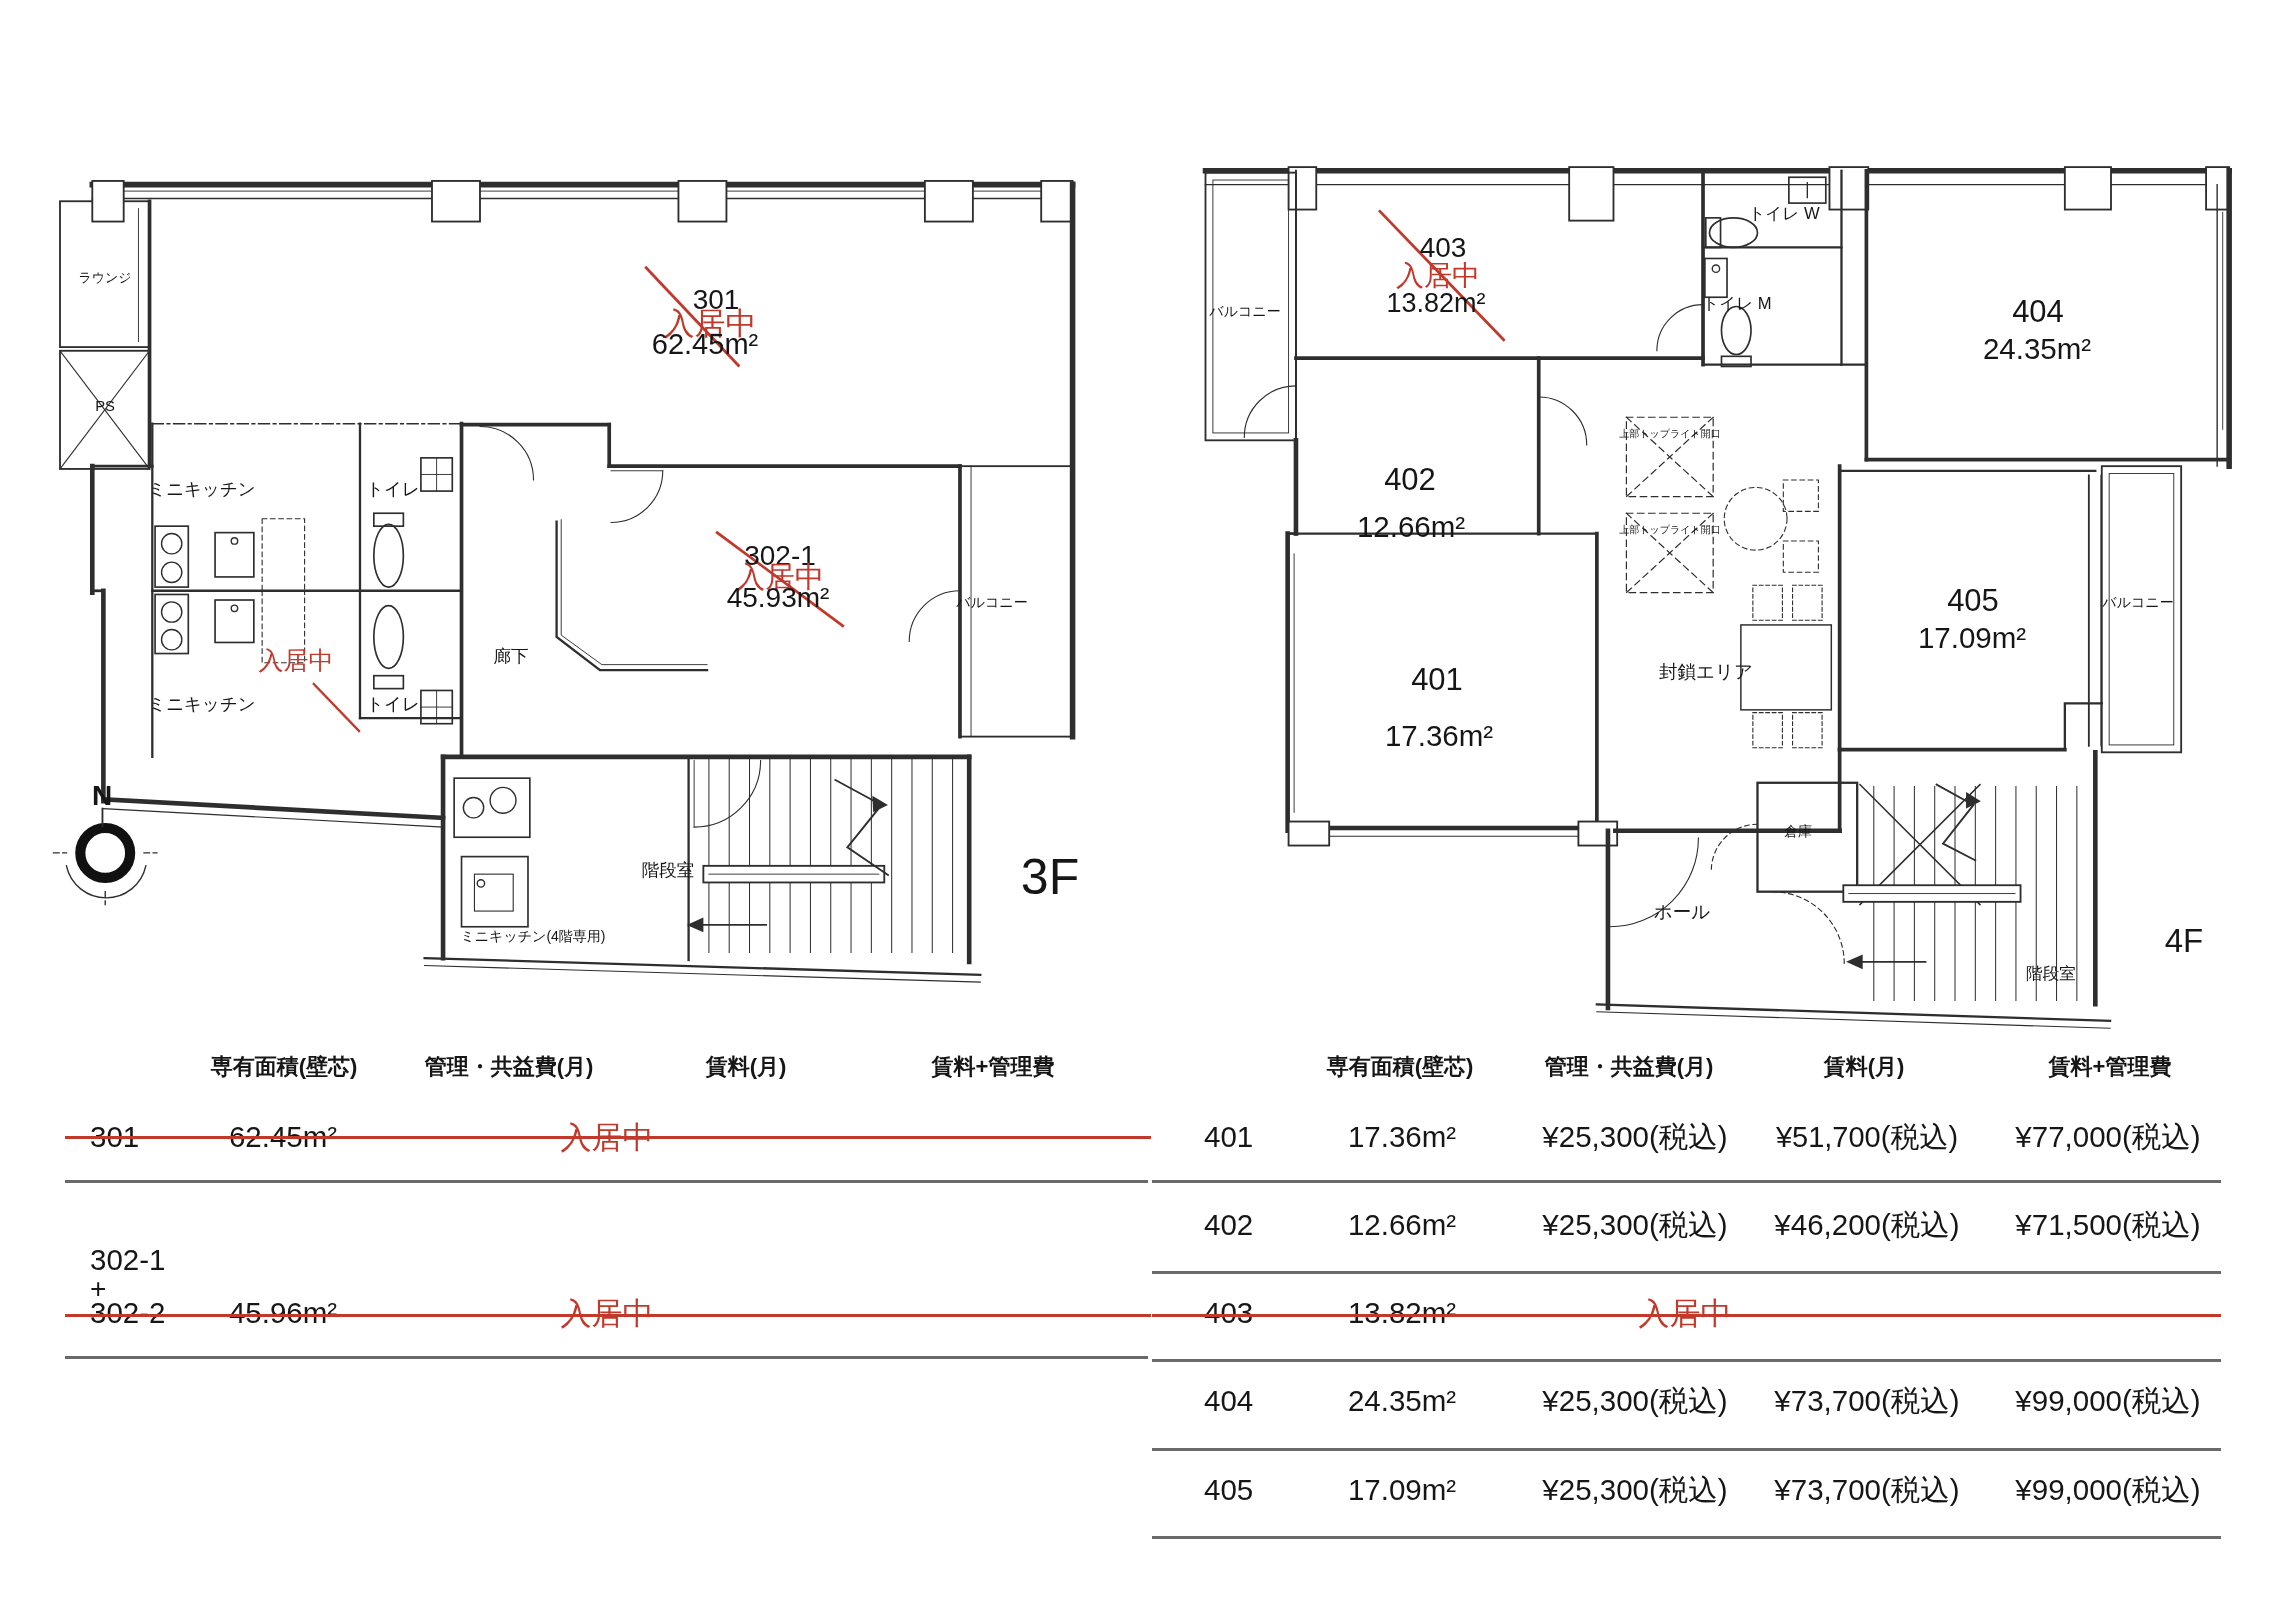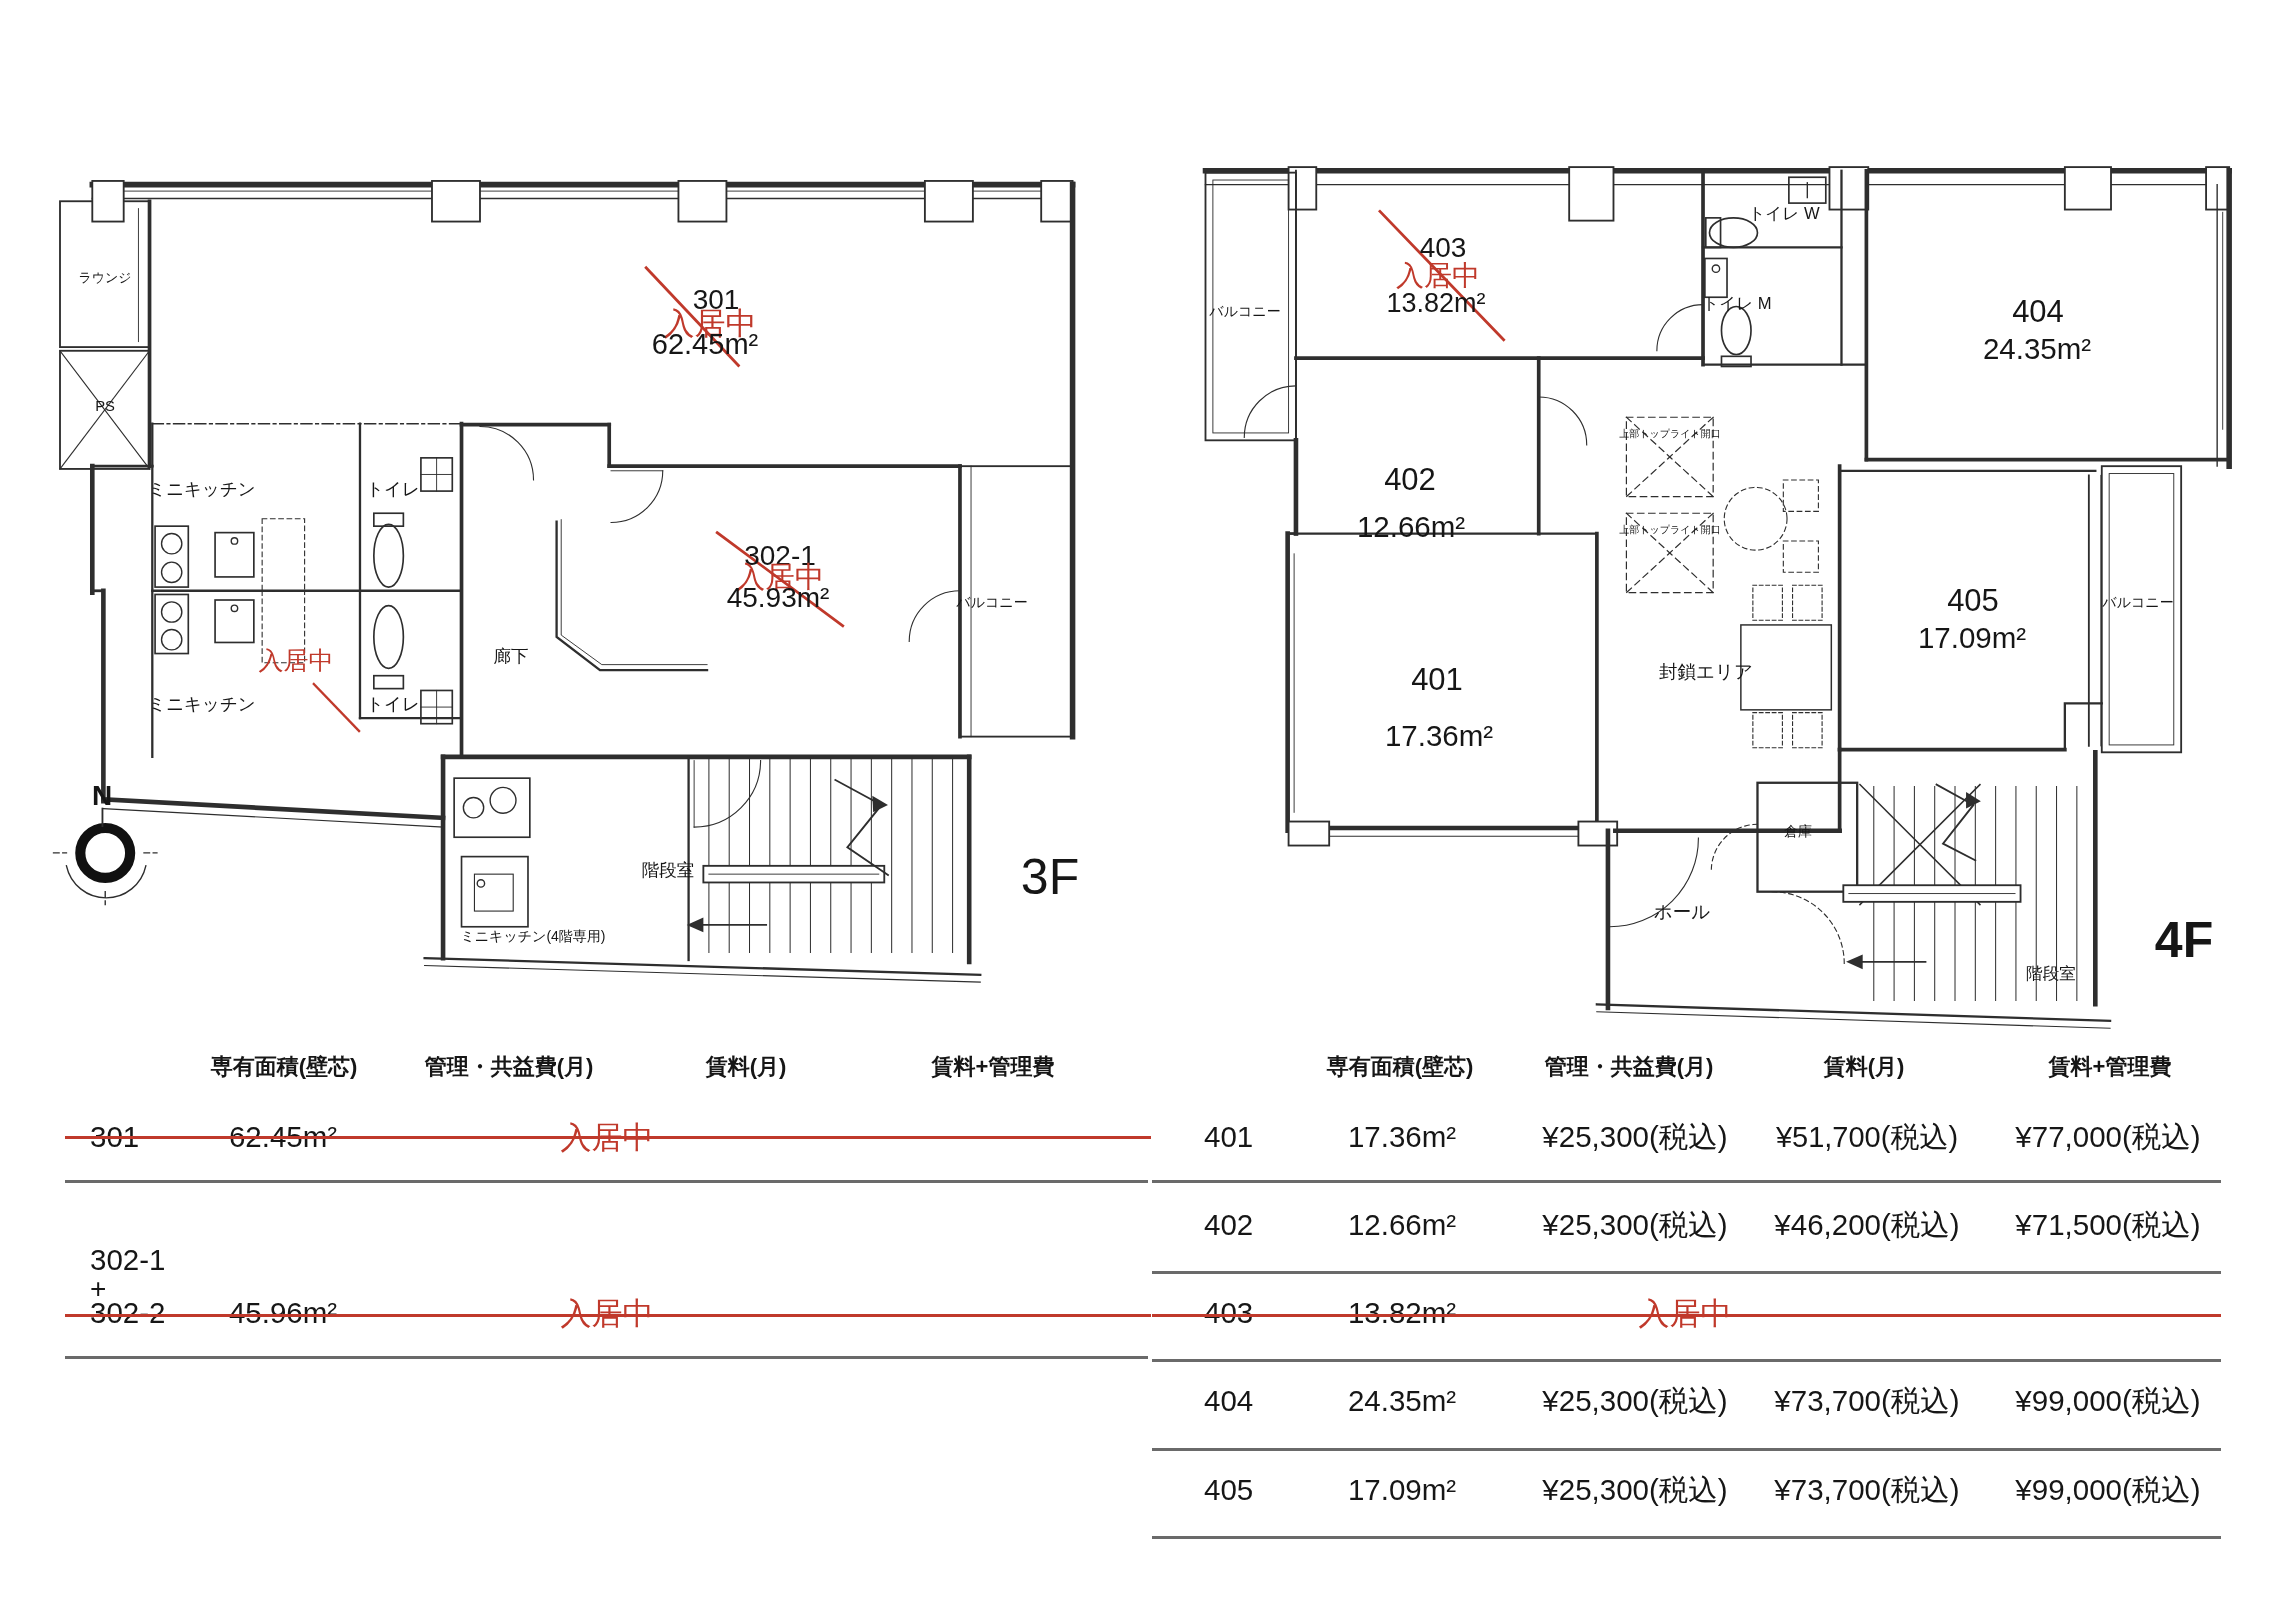--- a/index.html
+++ b/index.html
@@ -317,21 +317,21 @@
 <div class="lb" style="left:1439px;top:736px;font-size:29.5px">17.36m²</div>
 <div class="lb" style="left:1706px;top:672px;font-size:18.5px">封鎖エリア</div>
 <div class="lb" style="left:1670px;top:434px;font-size:10px">上部トップライト開口</div>
 <div class="lb" style="left:1670px;top:530px;font-size:10px">上部トップライト開口</div>
 <div class="lb" style="left:1973px;top:600px;font-size:31px">405</div>
 <div class="lb" style="left:1972px;top:638px;font-size:29.5px">17.09m²</div>
 <div class="lb" style="left:2138px;top:602px;font-size:14px">バルコニー</div>
 <div class="lb" style="left:1798px;top:831px;font-size:14px">倉庫</div>
 <div class="lb" style="left:1682px;top:912px;font-size:18.5px">ホール</div>
 <div class="lb" style="left:2051px;top:974px;font-size:16.6px">階段室</div>
-<div class="lb" style="left:2184px;top:940px;font-size:50px;font-weight:700">4F</div>
+<div class="lb" style="left:2184px;top:940px;font-size:33px;font-weight:400">4F</div>
 
 <div>
   <div class="lb bold" style="left:284px;top:1067px;font-size:22px">専有面積(壁芯)</div>
   <div class="lb bold" style="left:509px;top:1067px;font-size:22px">管理・共益費(月)</div>
   <div class="lb bold" style="left:746px;top:1067px;font-size:22px">賃料(月)</div>
   <div class="lb bold" style="left:993px;top:1067px;font-size:22px">賃料+管理費</div>
 
   <div>
     <div class="ll" style="left:90px;top:1137px;font-size:29.5px">301</div>
     <div class="lb" style="left:283px;top:1137px;font-size:29.5px">62.45m²</div>

